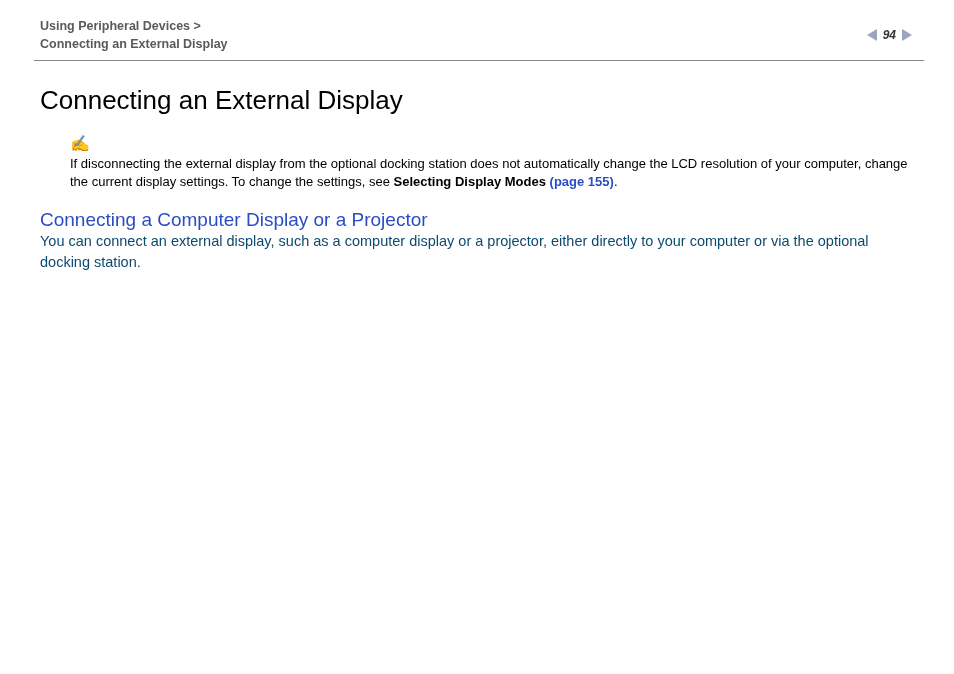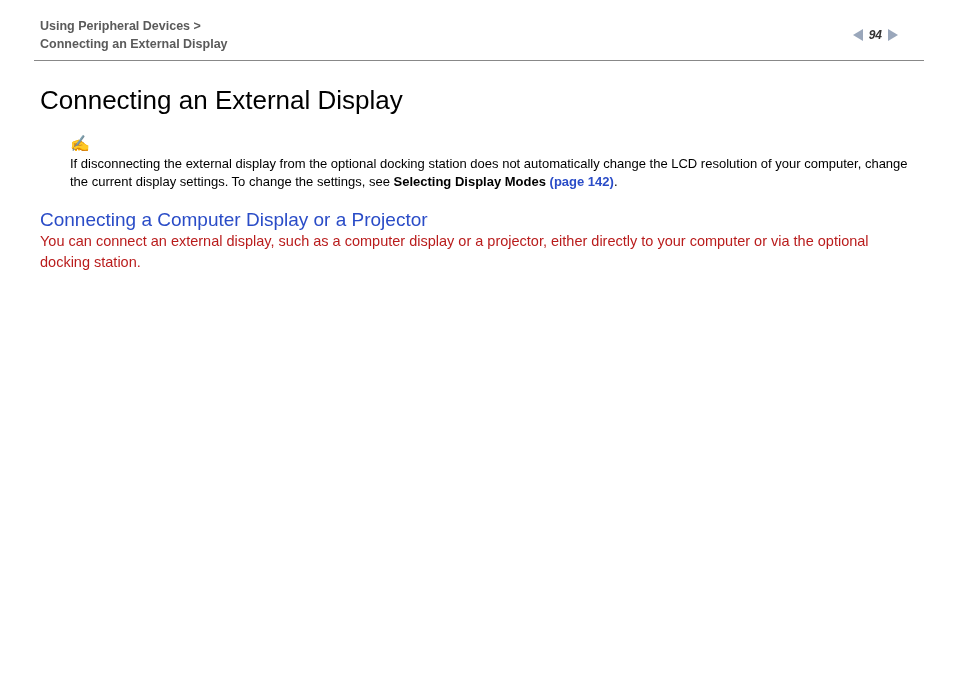--- a/index.html
+++ b/index.html
@@ -19,21 +19,21 @@
     .breadcrumb {
       font-size: 12.5px;
       font-weight: bold;
       color: #5a5a5a;
       line-height: 1.4;
     }
     .breadcrumb-line1 { display: block; }
     .breadcrumb-line2 { display: block; }
     .page-nav {
       position: absolute;
-      right: 56px;
+      right: 42px;
       top: 28px;
       display: flex;
       align-items: center;
       gap: 4px;
     }
     .nav-arrow {
       width: 0;
       height: 0;
       display: inline-block;
       cursor: pointer;
@@ -88,21 +88,21 @@
     .note-text .bold { font-weight: bold; margin-top: 40px; }
     .note-text .link { color: #2a4cc7; font-weight: bold; cursor: pointer; }
     .h2 {
       font-size: 19px;
       font-weight: 400;
       color: #2a4cc7;
     }
     .body-text {
       font-size: 14.5px;
       line-height: 1.4;
-      color: #b91c1c;
+      color: #0c4a6e;
     }
   </style>
 </head>
 <body>
 
 <div class="header">
   <div class="breadcrumb">
     <span class="breadcrumb-line1">Using Peripheral Devices &gt;</span>
     <span class="breadcrumb-line2">Connecting an External Display</span>
   </div>
@@ -114,20 +114,20 @@
 </div>
 
 <hr class="divider">
 
 <div class="content">
   <h1 class="h1">Connecting an External Display</h1>
 
   <div class="note-block">
     <div class="note-icon">✍</div>
     <div class="note-text">
-      <span>If disconnecting the external display from the optional docking station does not automatically change the LCD resolution of your computer, change the current display settings. To change the settings, see </span><span class="bold">Selecting Display Modes </span><span class="link">(page 142)</span><span>.</span>
+      <span>If disconnecting the external display from the optional docking station does not automatically change the LCD resolution of your computer, change the current display settings. To change the settings, see </span><span class="bold">Selecting Display Modes </span><span class="link">(page 155)</span><span>.</span>
     </div>
   </div>
 
   <h2 class="h2">Connecting a Computer Display or a Projector</h2>
 
   <p class="body-text">You can connect an external display, such as a computer display or a projector, either directly to your computer or via the optional docking station.</p>
 </div>
 
 </body></html>

